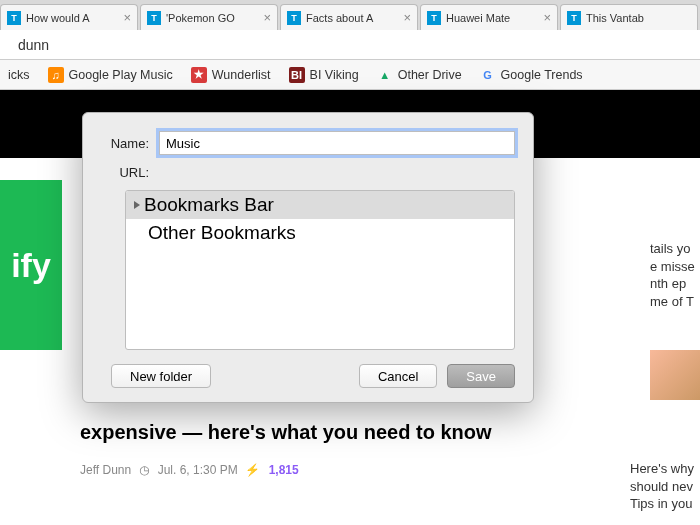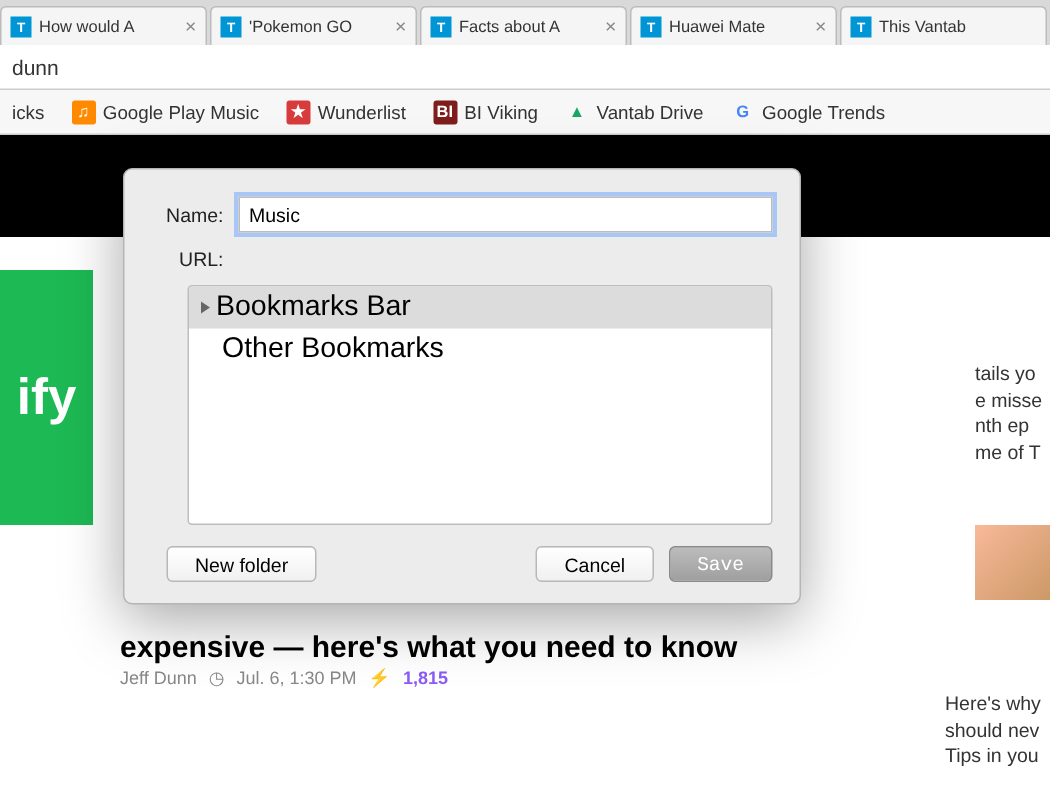--- a/index.html
+++ b/index.html
@@ -4,54 +4,54 @@
 <style>
 * { margin: 0; padding: 0; box-sizing: border-box; font-family: -apple-system, BlinkMacSystemFont, "Helvetica Neue", sans-serif; }
 body { width: 700px; height: 525px; overflow: hidden; background: #fff; position: relative; }
 
 .tab-strip { display: flex; background: #d9d9d9; height: 30px; align-items: flex-end; }
 .tab { display: flex; align-items: center; background: #f5f5f5; height: 26px; padding: 0 6px; border-radius: 4px 4px 0 0; margin-right: 2px; font-size: 11px; color: #333; border: 1px solid #bbb; border-bottom: none; flex: 1; min-width: 0; overflow: hidden; white-space: nowrap; }
 .tab-favicon { width: 14px; height: 14px; background: #0096d6; margin-right: 5px; flex-shrink: 0; display: flex; align-items: center; justify-content: center; color: #fff; font-size: 9px; font-weight: bold; }
 .tab-title { overflow: hidden; text-overflow: ellipsis; flex: 1; }
 .tab-close { margin-left: 4px; color: #888; font-size: 13px; flex-shrink: 0; }
 
-.url-bar-row { background: #fff; height: 30px; display: flex; align-items: center; padding: 0 8px; border-bottom: 1px solid #ccc; }
+.url-bar-row { background: #fff; height: 30px; display: flex; align-items: center; padding: 0 18px; border-bottom: 1px solid #ccc; }
 .url-fragment { color: #333; font-size: 14px; }
 
 .bookmarks-bar { background: #f7f7f7; height: 30px; display: flex; align-items: center; padding: 0 8px; gap: 18px; border-bottom: 1px solid #ccc; font-size: 12.5px; color: #333; }
 .bm-item { display: flex; align-items: center; gap: 5px; white-space: nowrap; }
 .bm-icon { width: 16px; height: 16px; display: inline-flex; align-items: center; justify-content: center; font-size: 11px; font-weight: bold; border-radius: 2px; }
 
 .page-bg { position: absolute; left: 0; right: 0; top: 90px; bottom: 0; background: #fff; }
 .dark-band { background: #000; height: 68px; }
 
 .green-box { position: absolute; left: 0; top: 180px; width: 62px; height: 170px; background: #1db954; color: #fff; display: flex; align-items: center; justify-content: center; font-size: 34px; font-weight: 700; overflow: hidden; }
 
 .article2 { position: absolute; left: 80px; top: 420px; width: 520px; }
 .article2 h2 { font-size: 20px; font-weight: 700; line-height: 1.25; }
-.article2 .meta { margin-top: 0; font-size: 12px; color: #888; display: flex; align-items: center; gap: 8px; }
+.article2 .meta { margin-top: 18px; font-size: 12px; color: #888; display: flex; align-items: center; gap: 8px; }
 .article2 .views { color: #8b5cf6; font-weight: 600; }
 
 .right-frag { position: absolute; right: 0; top: 240px; width: 50px; font-size: 13px; color: #333; line-height: 1.35; }
 .right-frag2 { position: absolute; right: 0; top: 460px; width: 70px; font-size: 13px; color: #333; line-height: 1.35; }
 .thumb { position: absolute; right: 0; top: 350px; width: 50px; height: 50px; background: linear-gradient(135deg,#f8b99a,#c96); }
 
 .dialog { position: absolute; left: 82px; top: 112px; width: 452px; background: #ececec; border: 1px solid #b5b5b5; border-radius: 6px; box-shadow: 0 10px 40px rgba(0,0,0,0.35); padding: 18px 18px 14px 18px; }
 .dlg-row { display: flex; align-items: center; margin-bottom: 10px; }
 .dlg-label { width: 58px; text-align: right; padding-right: 10px; font-size: 13px; color: #222; }
 .dlg-input { flex: 1; height: 24px; border: 1px solid #bdbdbd; background: #fff; padding: 0 6px; font-size: 13px; outline: none; }
 .dlg-input.focus { box-shadow: 0 0 0 3px rgba(100,160,255,0.5); }
 .folder-list { margin: 4px 0 0 24px; background: #fff; border: 1px solid #bdbdbd; border-radius: 3px; height: 160px; overflow: auto; }
 .folder-item { display: flex; align-items: center; padding: 3px 8px; font-size: 19px; gap: 4px; }
 .folder-item.selected { background: #dcdcdc; }
 .disclosure { width: 0; height: 0; border-top: 4px solid transparent; border-bottom: 4px solid transparent; border-left: 6px solid #666; }
 .dlg-buttons { display: flex; justify-content: space-between; margin-top: 14px; }
 .dlg-buttons .spacer { flex: 1; }
 .mac-btn { height: 24px; padding: 0 18px; border-radius: 4px; border: 1px solid #b8b8b8; background: linear-gradient(#fff,#f0f0f0); font-size: 13px; margin-left: 10px; }
-.mac-btn.primary { background: linear-gradient(#bcbcbc,#9f9f9f); color: #fff; border-color: #8a8a8a; font-family: Liberation Mono, monospace; }
+.mac-btn.primary { background: linear-gradient(#bcbcbc,#9f9f9f); color: #fff; border-color: #8a8a8a; }
 </style>
 </head>
 <body>
 
 <div class="tab-strip">
   <div class="tab">
     <span class="tab-favicon">T</span>
     <span class="tab-title">How would A</span>
     <span class="tab-close">×</span>
   </div>
@@ -91,21 +91,21 @@
   <div class="bm-item">
     <span class="bm-icon" style="background:#d83b3b;color:#fff">★</span>
     <span>Wunderlist</span>
   </div>
   <div class="bm-item">
     <span class="bm-icon" style="background:#7f1d1d;color:#fff">BI</span>
     <span>BI Viking</span>
   </div>
   <div class="bm-item">
     <span class="bm-icon" style="color:#16a765">▲</span>
-    <span>Vantab Drive</span>
+    <span>Other Drive</span>
   </div>
   <div class="bm-item">
     <span class="bm-icon" style="color:#4285f4;font-weight:bold">G</span>
     <span>Google Trends</span>
   </div>
 </div>
 
 <div class="page-bg">
   <div class="dark-band"></div>
 </div>

